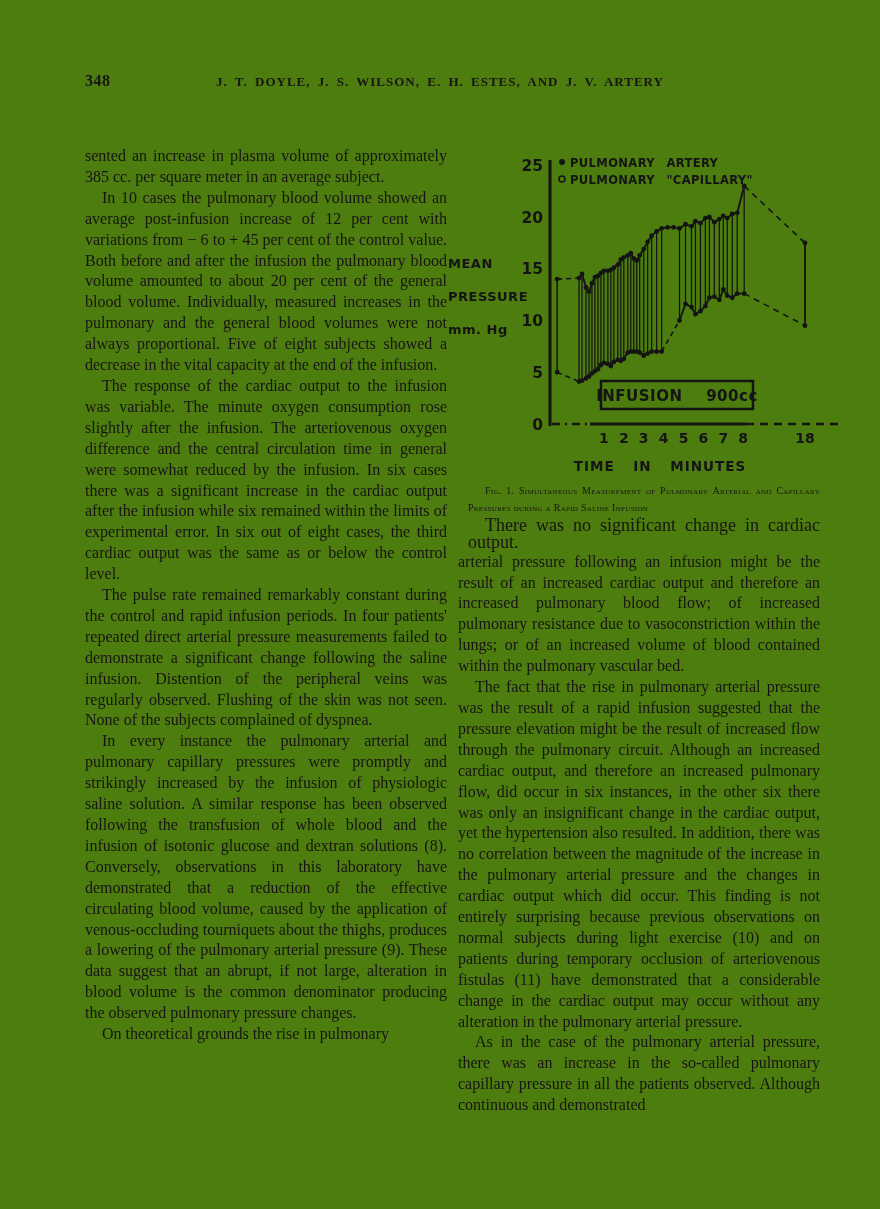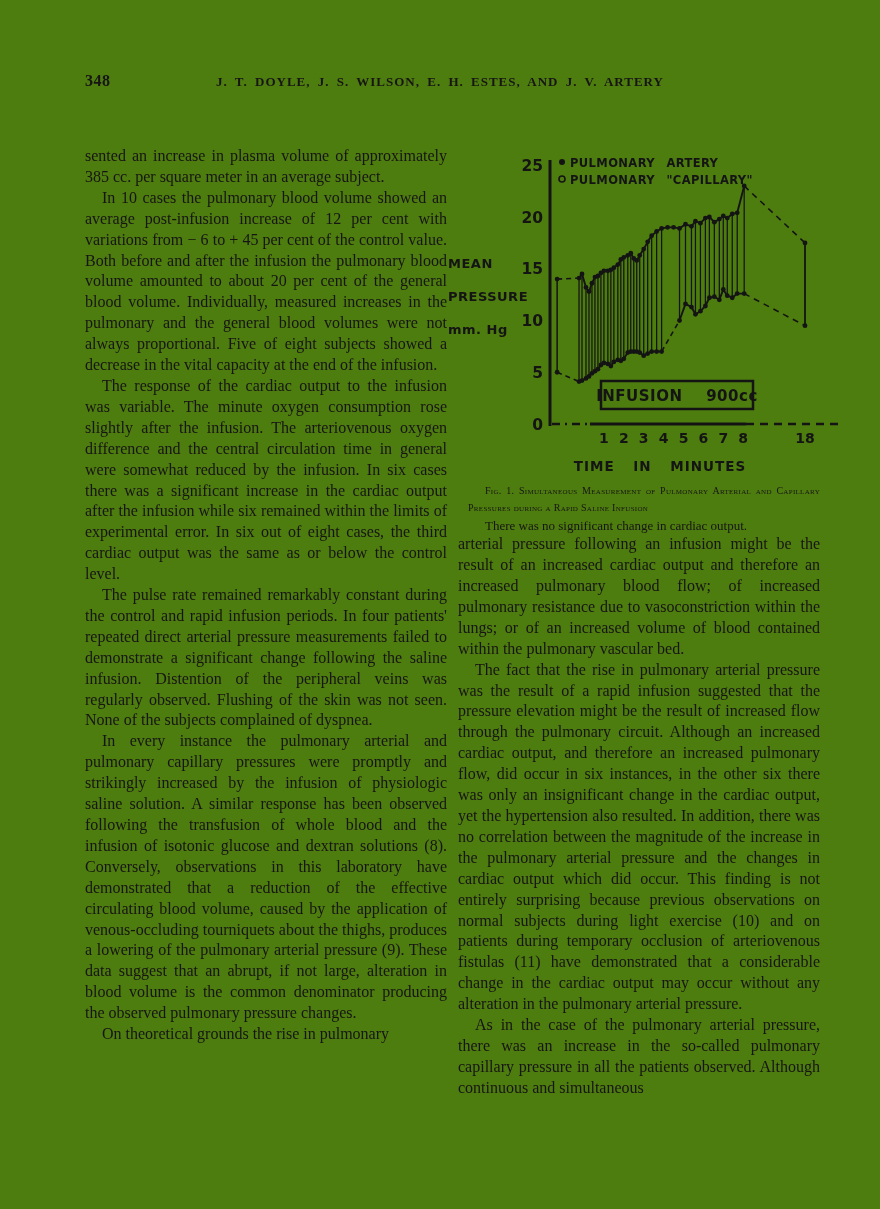--- a/index.html
+++ b/index.html
@@ -9,21 +9,21 @@
   .page-number{position:absolute;left:0;top:0;font-weight:bold;font-size:16px;letter-spacing:.5px;}
   .running-head{position:absolute;left:75px;top:2px;width:560px;text-align:center;font-weight:bold;font-size:13px;letter-spacing:1px;word-spacing:3px;}
   .columns{position:absolute;top:108px;left:85px;width:748px;display:flex;gap:11px;margin-top:38px;}
   .col{width:362px;font-size:16px;line-height:20.9px;text-align:justify;}
   .col p{margin:0;text-indent:17px;}
   .col p.noindent{text-indent:0;}
   .discussion-heading{text-align:center;font-size:13.5px;letter-spacing:1.3px;font-weight:normal;margin:14px 0 13px;}
   .figure{width:402px;margin-left:-12px;margin-top:2px;}
   .figure svg{display:block;}
   .fig-caption{font-size:10px;line-height:17.4px;text-align:justify;font-variant:small-caps;letter-spacing:.3px;margin:6px 0 0;text-indent:14px;padding-left:10px;}
-  .fig-note{font-size:13px;line-height:17.4px;margin:4px 0 16px;text-indent:14px;padding-left:10px;text-align:justify;}
+  .fig-note{font-size:18px;line-height:17.4px;margin:4px 0 16px;text-indent:14px;padding-left:10px;text-align:justify;}
 </style>
 </head>
 <body>
 
 <div class="page">
 
   <div class="header">
     <span class="page-number">348</span>
     <span class="running-head">J. T. DOYLE, J. S. WILSON, E. H. ESTES, AND J. V. ARTERY</span>
   </div>
@@ -203,17 +203,17 @@
             <circle cx="298.195" cy="145.59" r="2.4" fill="#141414"></circle>
             <polyline points="233.51999999999998,172.5 239.48999999999998,155.94 245.45999999999998,159.04500000000002 249.44,166.29000000000002 254.41499999999996,163.185 259.39,158.01 263.37,149.73000000000002 268.345,148.695 273.32,151.8 277.29999999999995,141.45000000000002 281.28,147.66 286.255,149.73000000000002 291.23,145.59 298.195,145.59" fill="none" stroke="#141414" stroke-width="1.9" stroke-linejoin="round"></polyline>
             <line x1="298.195" y1="145.59" x2="359" y2="177.675" stroke="#141414" stroke-width="1.6" stroke-linecap="butt" stroke-dasharray="6 5"></line>
             <circle cx="359" cy="177.675" r="2.4" fill="#141414"></circle>
           </svg>
       </div>
       <p class="fig-caption">Fig. 1. Simultaneous Measurement of Pulmonary Arterial and Capillary Pressures during a Rapid Saline Infusion</p>
       <p class="fig-note">There was no significant change in cardiac output.</p>
       <p class="noindent">arterial pressure following an infusion might be the result of an increased cardiac output and therefore an increased pulmonary blood flow; of increased pulmonary resistance due to vasoconstriction within the lungs; or of an increased volume of blood contained within the pulmonary vascular bed.</p>
       <p>The fact that the rise in pulmonary arterial pressure was the result of a rapid infusion suggested that the pressure elevation might be the result of increased flow through the pulmonary circuit. Although an increased cardiac output, and therefore an increased pulmonary flow, did occur in six instances, in the other six there was only an insignificant change in the cardiac output, yet the hypertension also resulted. In addition, there was no correlation between the magnitude of the increase in the pulmonary arterial pressure and the changes in cardiac output which did occur. This finding is not entirely surprising because previous observations on normal subjects during light exercise (10) and on patients during temporary occlusion of arteriovenous fistulas (11) have demonstrated that a considerable change in the cardiac output may occur without any alteration in the pulmonary arterial pressure.</p>
-      <p>As in the case of the pulmonary arterial pressure, there was an increase in the so-called pulmonary capillary pressure in all the patients observed. Although continuous and simultaneous</p>
+      <p>As in the case of the pulmonary arterial pressure, there was an increase in the so-called pulmonary capillary pressure in all the patients observed. Although continuous and demonstrated</p>
     </div>
 
   </div>
 </div>
 
 </body></html>

